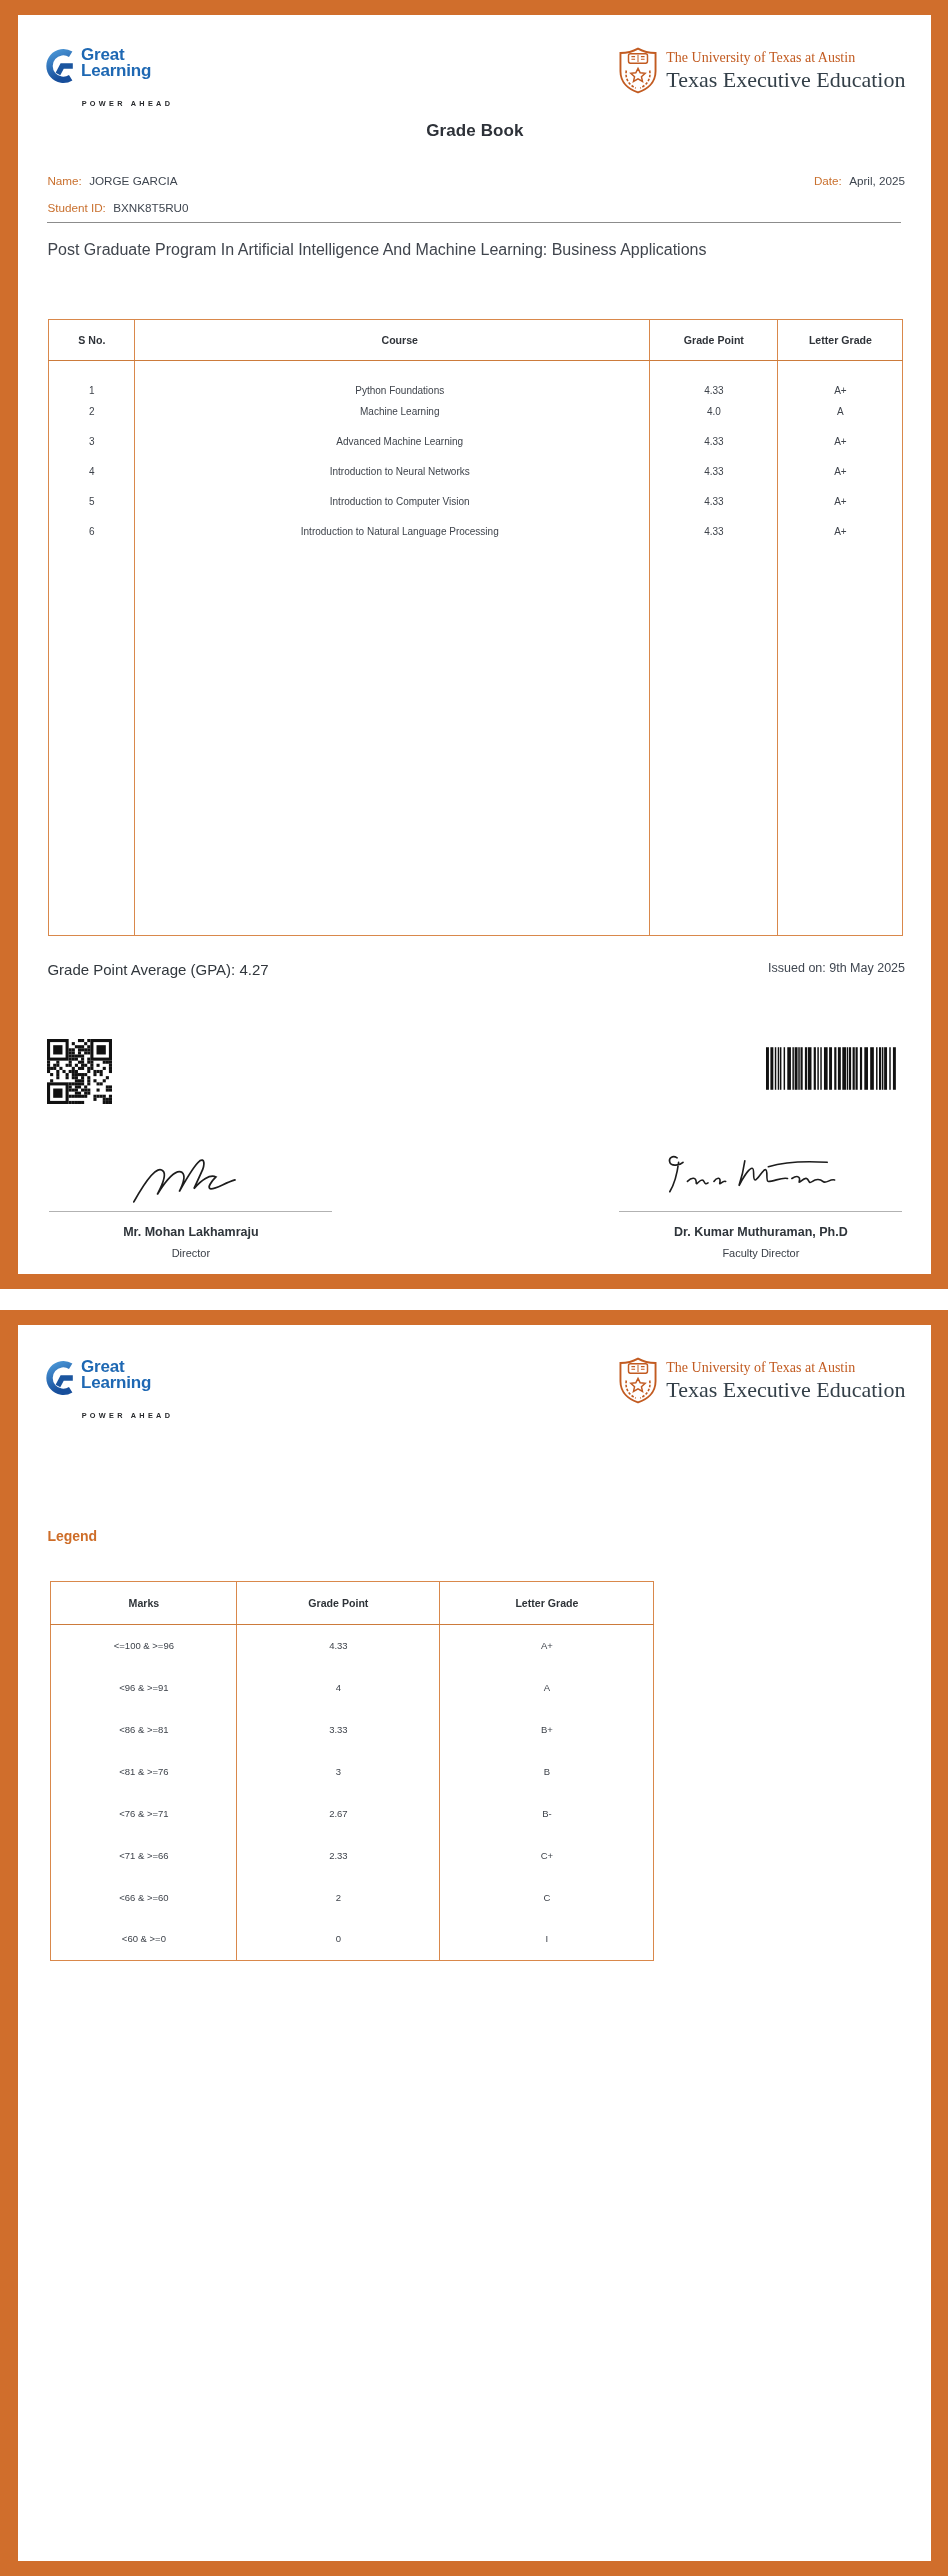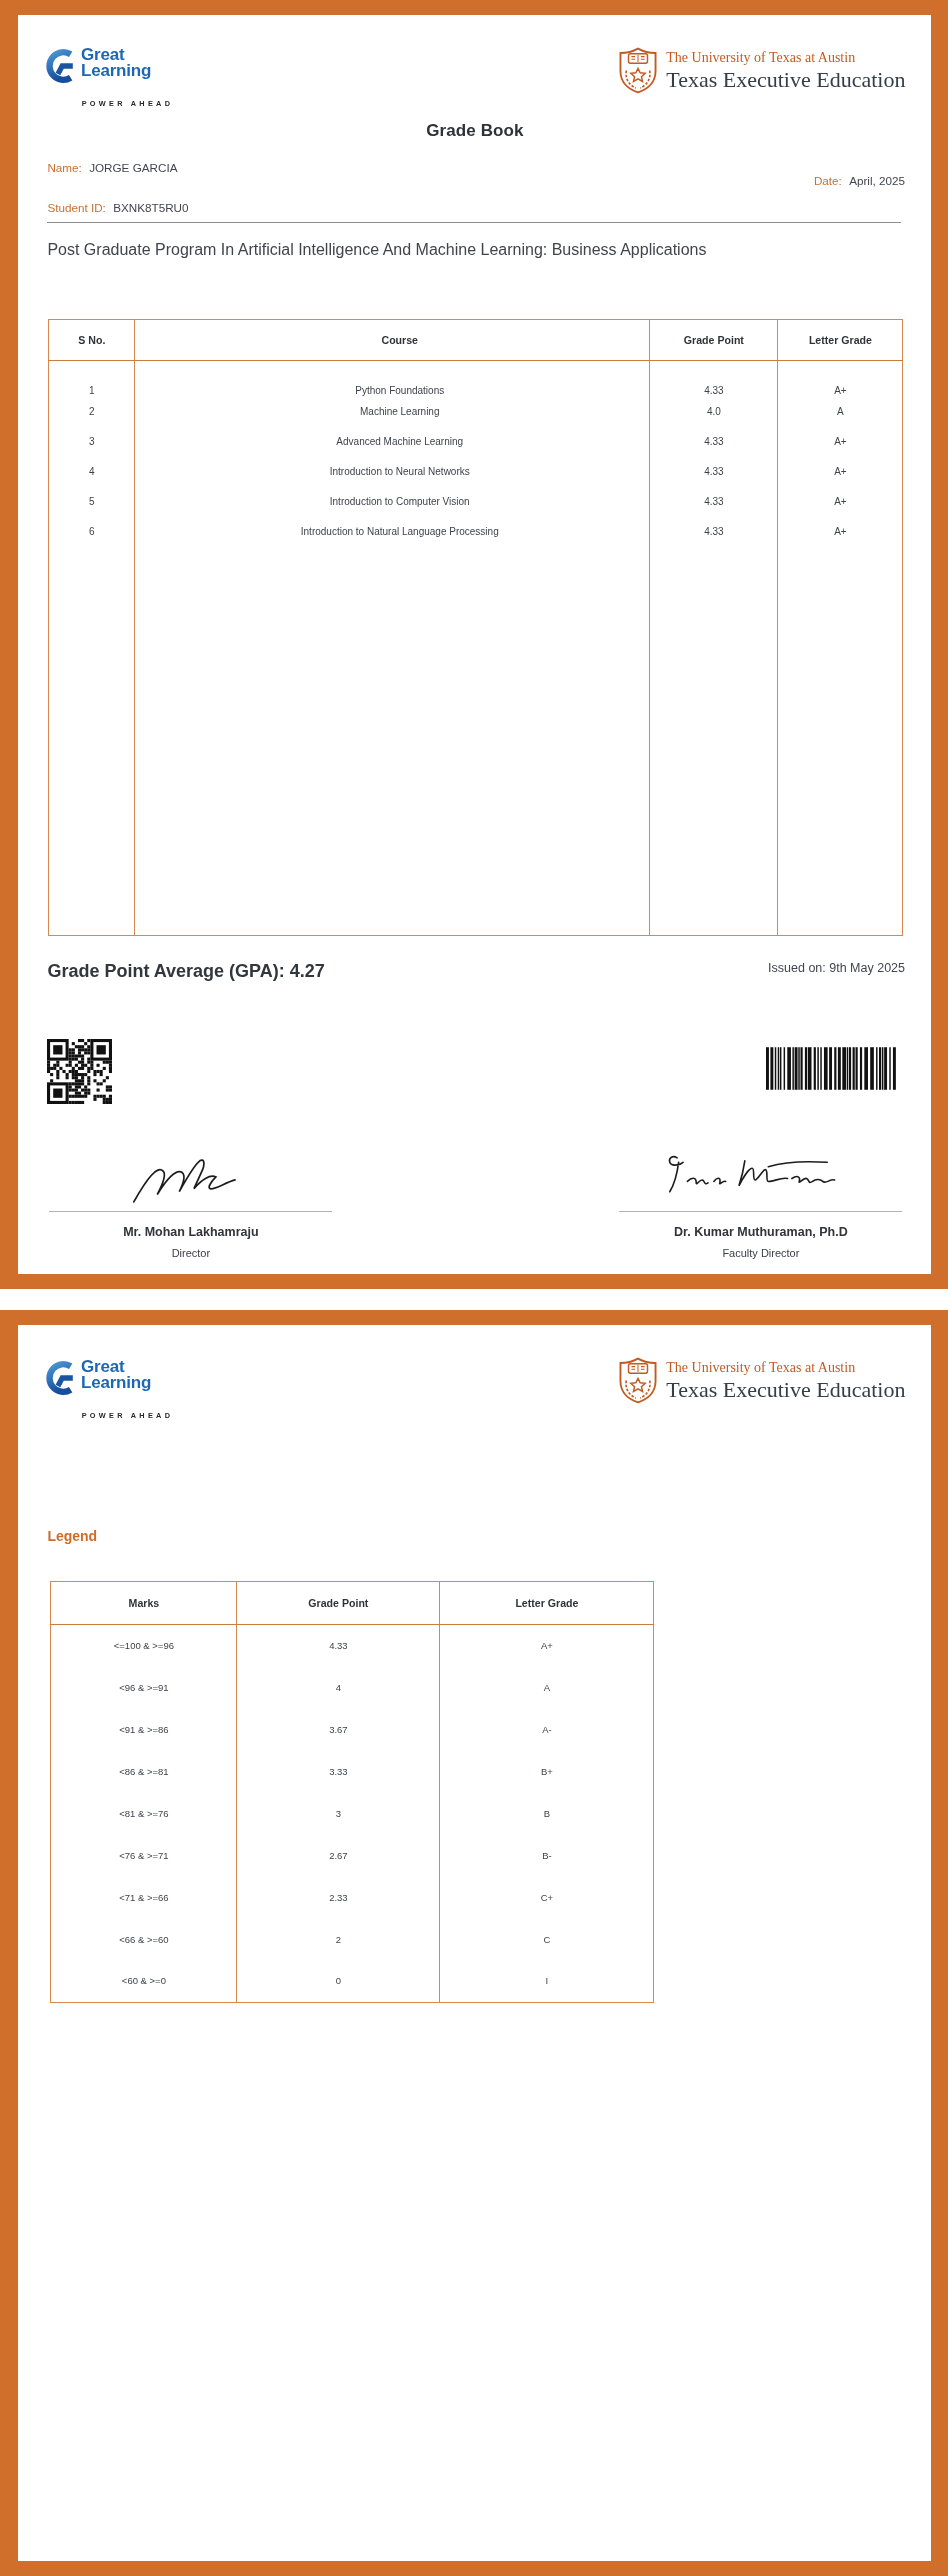--- a/index.html
+++ b/index.html
@@ -44,21 +44,21 @@
     border:1.1px solid #d9884b; }
   .course-table th, .course-table td { border-right:0.7px solid #d9884b; }
   .course-table th:last-child, .course-table td:last-child { border-right:none; }
   .course-table th { height:41px; font-size:10.6px; font-weight:bold; color:#2f3339;
     border-bottom:1.1px solid #cc7b3b; }
   .course-table td { height:30px; font-size:10px; color:#3e434b; vertical-align:middle; }
   .col-center { text-align:center; }
   .col-course { text-align:center; padding-left:14.7px; }
   .filler-row td { height:389px; }
 
-  .gpa-line { position:absolute; left:29px; top:946px; font-size:18px; font-weight:bold; color:#31373d; }
+  .gpa-line { position:absolute; left:29px; top:946px; font-size:15px; font-weight:normal; color:#31373d; }
   .issued-line { position:absolute; right:26.4px; top:946px; font-size:12.5px; color:#3f4650;margin-left:12px; }
 
   .qr-box { position:absolute; left:29px; top:1024px; width:65px; height:65px; }
   .barcode-box { position:absolute; left:748px; top:1032px; width:135px; height:43px; }
 
   .sig-block { position:absolute; width:283px; text-align:center; }
   .sig-art { position:relative; height:66px; }
   .sig-art svg { position:absolute; left:50%; transform:translateX(-50%); bottom:0; }
   .sig-line { border-top:1.1px solid #b2b2b2; margin-top:2.9px; }
   .sig-name { font-size:12.5px; font-weight:bold; color:#2f353b; margin-top:13.2px; }
@@ -110,21 +110,21 @@
       </svg>
     </span>
     <span class="ut-textcol">
       <div class="ut-line1">The University of Texas at Austin</div>
       <div class="ut-line2">Texas Executive Education</div>
     </span>
   </div>
 
   <div class="doc-title">Grade Book</div>
 
-  <div class="info-row" style="left:29px; top:146px;">
+  <div class="info-row" style="left:29px; top:159px;">
     <span class="label-orange">Name:</span><span class="value-dark">JORGE GARCIA</span>
   </div>
   <div class="info-row" style="right:26.4px; top:159px;">
     <span class="label-orange">Date:</span><span class="value-dark">April, 2025</span>
   </div>
   <div class="info-row" style="left:29px; top:186px;">
     <span class="label-orange">Student ID:</span><span class="value-dark">BXNK8T5RU0</span>
   </div>
 
   <div class="divider" style="top:207px;"></div>
@@ -477,25 +477,20 @@
         <td>&lt;=100 &amp; &gt;=96</td>
         <td>4.33</td>
         <td>A+</td>
       </tr>
       <tr>
         <td>&lt;96 &amp; &gt;=91</td>
         <td>4</td>
         <td>A</td>
       </tr>
       <tr>
-        <td>&lt;91 &amp; &gt;=86</td>
-        <td>3.67</td>
-        <td>A-</td>
-      </tr>
-      <tr>
         <td>&lt;86 &amp; &gt;=81</td>
         <td>3.33</td>
         <td>B+</td>
       </tr>
       <tr>
         <td>&lt;81 &amp; &gt;=76</td>
         <td>3</td>
         <td>B</td>
       </tr>
       <tr>

